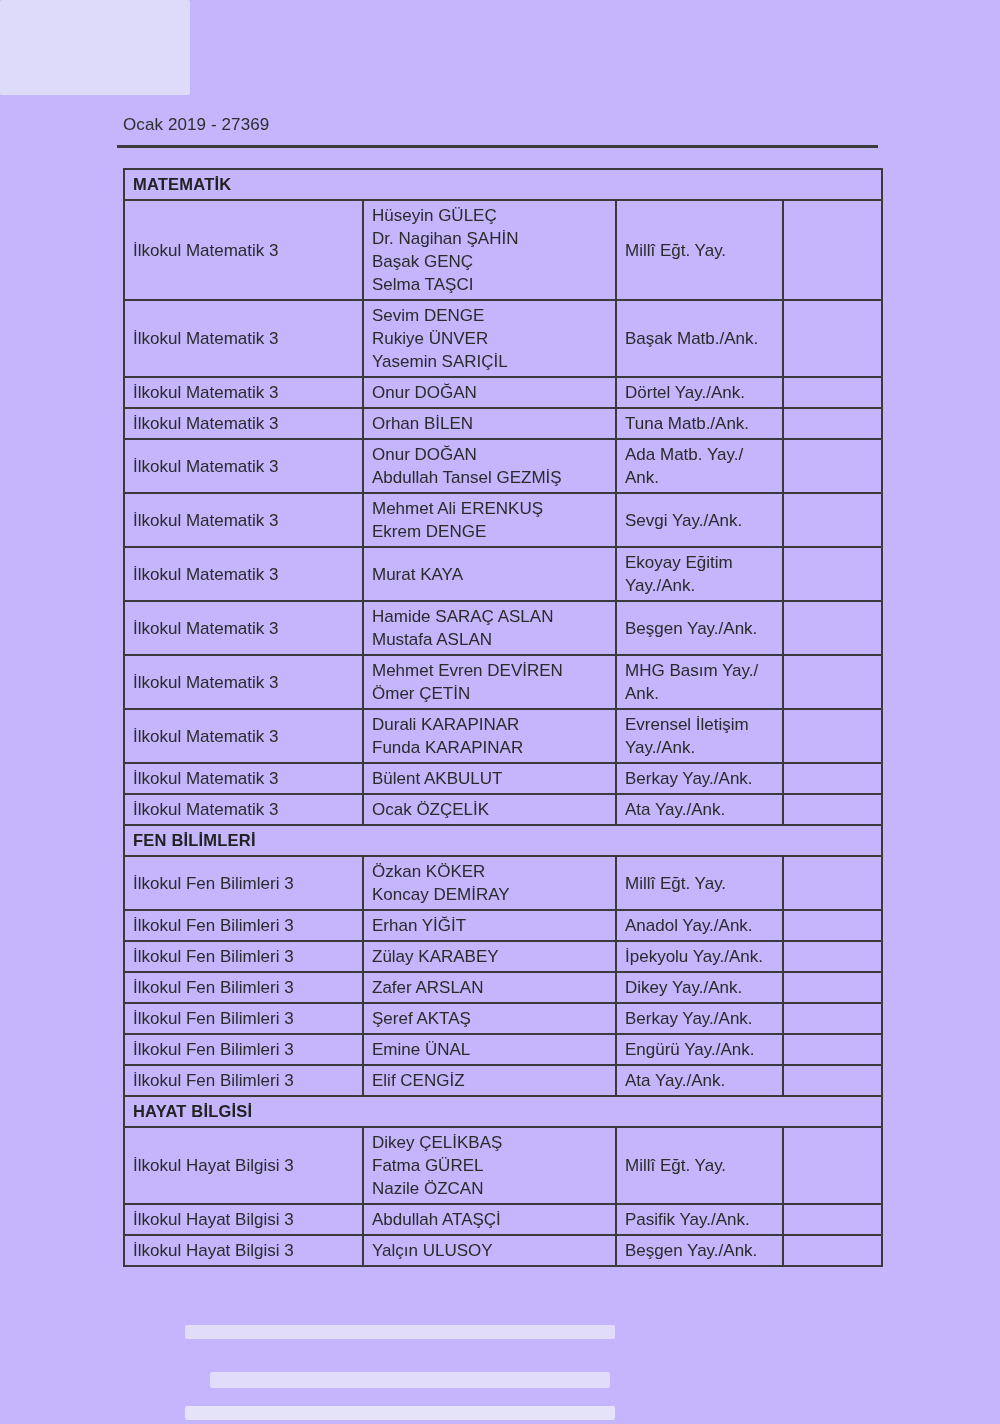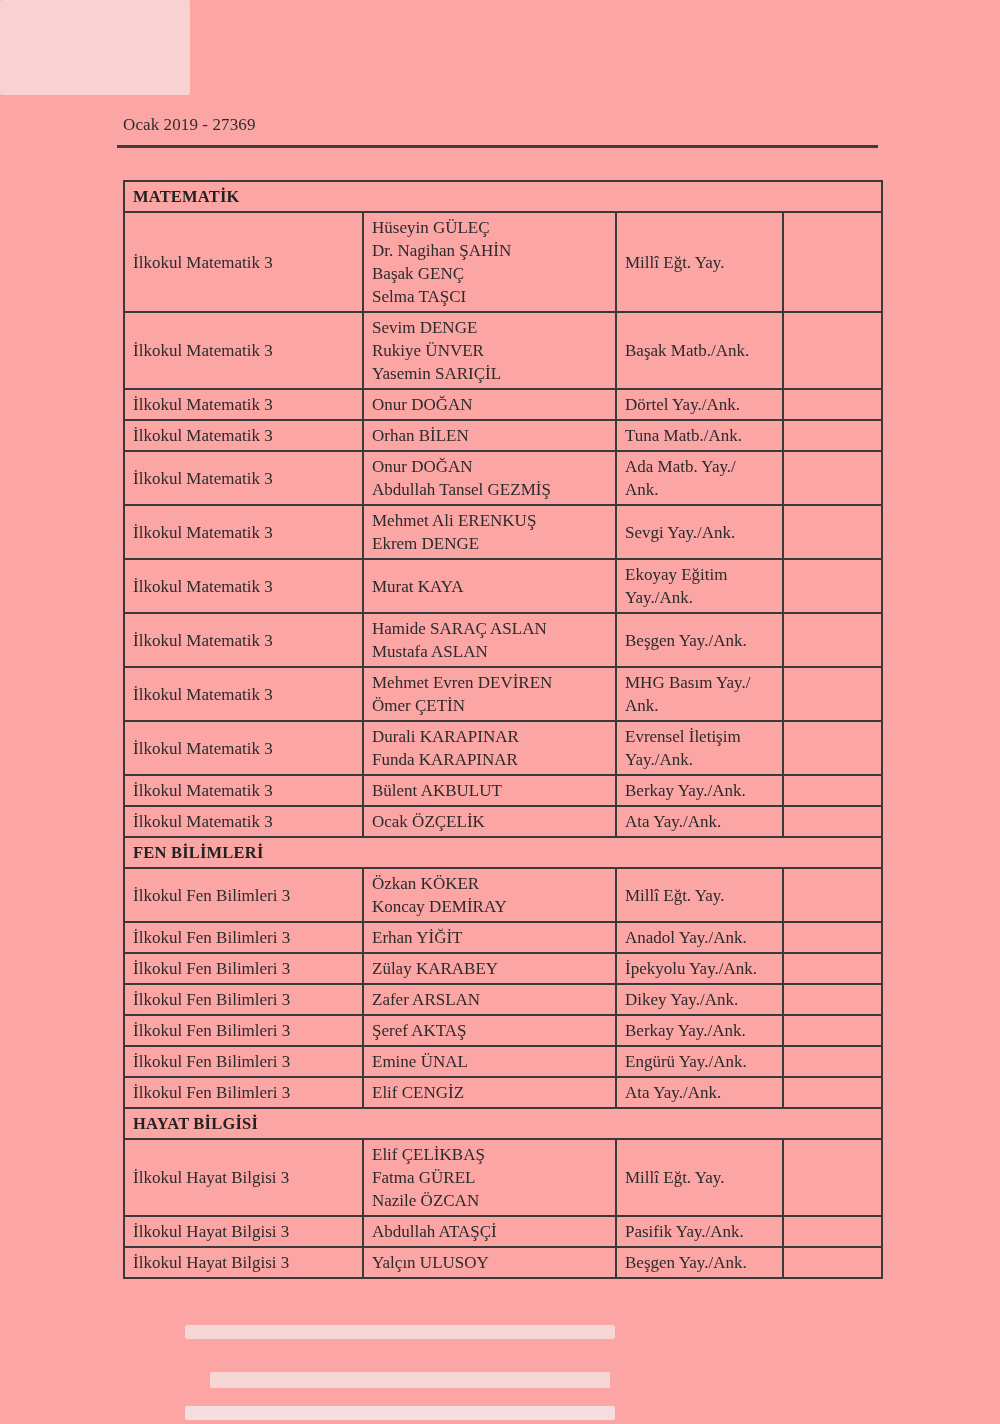--- a/index.html
+++ b/index.html
@@ -4,23 +4,23 @@
 <style>
   html, body {
     margin: 0;
     padding: 0;
     background: #ffffff;
   }
   .page {
     position: relative;
     width: 1000px;
     height: 1424px;
-    background: #fca5a5;
+    background: #c4b5fd;
     overflow: hidden;
-    font-family: Liberation Serif, serif;
+    font-family: Liberation Sans, sans-serif;
     color: #2b2b2b;
   }
   
   .page-header {
     position: absolute;
     left: 123px;
     top: 115px;
     width: 757px;
     display: flex;
     align-items: baseline;
@@ -37,21 +37,21 @@
     left: 117px;
     top: 145px;
     width: 761px;
     height: 3px;
     background: #3d3d3d;
   }
   
   table.booklist {
     position: absolute;
     left: 123px;
-    top: 180px;
+    top: 168px;
     width: 758px;
     border-collapse: collapse;
     table-layout: fixed;
     font-size: 17px;
   }
   table.booklist td {
     border: 2px solid #3a3a3a;
     vertical-align: middle;
     line-height: 23px;
     padding: 3px 8px;
@@ -309,21 +309,21 @@
             <div>Ata Yay./Ank.</div>
           </td>
           <td class="notes-cell"></td>
         </tr>
         <tr>
           <td class="section-title" colspan="4">HAYAT BİLGİSİ</td>
         </tr>
         <tr>
           <td class="course-cell">İlkokul Hayat Bilgisi 3</td>
           <td class="authors-cell">
-            <div>Elif ÇELİKBAŞ</div>
+            <div>Dikey ÇELİKBAŞ</div>
             <div>Fatma GÜREL</div>
             <div>Nazile ÖZCAN</div>
           </td>
           <td class="publisher-cell">
             <div>Millî Eğt. Yay.</div>
           </td>
           <td class="notes-cell"></td>
         </tr>
         <tr>
           <td class="course-cell">İlkokul Hayat Bilgisi 3</td>

